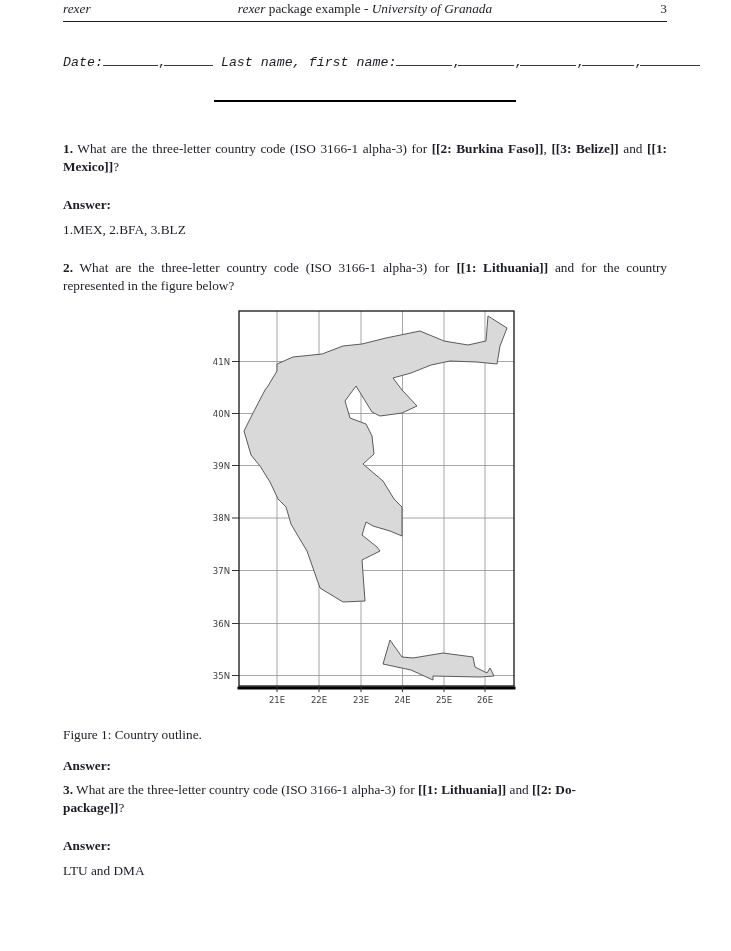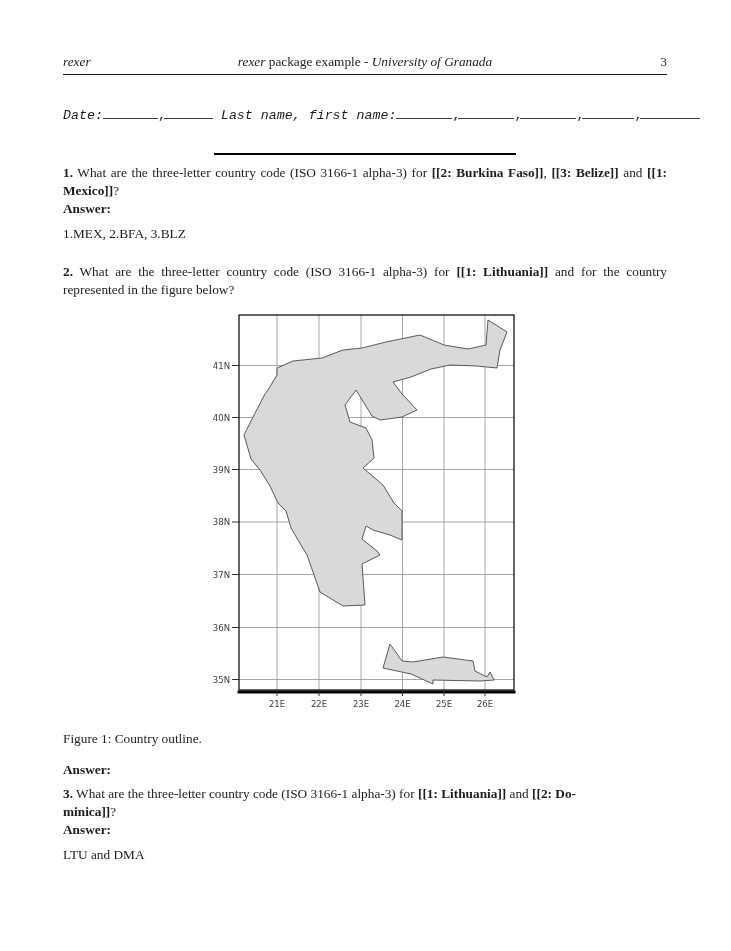--- a/index.html
+++ b/index.html
@@ -6,35 +6,35 @@
   body {
     width:731px; height:951px; background:#ffffff;
     font-family:"Liberation Serif","DejaVu Serif",serif;
     color:#1c1c26; font-size:13.3px; line-height:18px;
     overflow:hidden;
   }
   .content { padding:0 64px 0 63px; }
   .it { font-style:italic; }
   .b  { font-weight:bold; }
   
-  .hdr { display:flex; align-items:baseline; padding-top:53px; }
+  .hdr { display:flex; align-items:baseline; }
   .hdr-left  { flex:1; font-style:italic; }
   .hdr-center{ text-align:right; white-space:nowrap; }
   .hdr-right { flex:1; text-align:right; }
   .hdr-rule  { border:none; border-top:1.1px solid #1c1c26; margin:3px 0 0 0; height:0; }
   
   .dateline { margin-top:31px; white-space:nowrap;font-family:Liberation Mono, monospace; }
   .blank { display:inline-block; border-bottom:1px solid #3a3a48; height:12px; vertical-align:baseline; }
   .dl-sep { display:inline-block; width:6px; text-align:center; }
   
   .divider { width:302px; height:2px; background:#000; margin:28px auto 0 auto; }
   
-  .qtext { text-align:justify; margin:9px 0 0 0; }
+  .qtext { text-align:justify; margin:38px 0 0 0; }
   .qtext2 { margin-top:20px; }
-  p.ans-label { margin:0 0 0 0; font-weight:bold; }
+  p.ans-label { margin:20px 0 0 0; font-weight:bold; }
   p.ans-text  { margin:7px 0 0 0; }
   
   .figure-wrap { margin:9px 0 0 0; }
   .map-svg { display:block; margin:0 auto; }
   .ticklabel { font-family:"DejaVu Sans","Liberation Sans",sans-serif; font-size:8.5px; fill:#3d3d3d; }
   .caption { margin:17px 0 0 0; }
 </style>
 </head>
 <body>
 
@@ -109,18 +109,18 @@
         <line x1="285" y1="382" x2="285" y2="388" stroke="#333333" stroke-width="1"></line>
         <text x="285" y="399" text-anchor="middle" class="ticklabel">26E</text>
       </svg>
     <p class="caption">Figure 1: Country outline.</p>
   </div>
 
   <p class="ans-label" style="margin-top:13px">Answer:</p>
 
   <p class="qtext" style="margin-top:6px">
     <span class="b">3.</span>
-    <span>What are the three-letter country code (ISO 3166-1 alpha-3) for </span><span class="b">[[1: Lithuania]]</span><span> and </span><span class="b">[[2: Do-</span><br><span class="b">minica]]</span><span>?</span>
+    <span>What are the three-letter country code (ISO 3166-1 alpha-3) for </span><span class="b">[[1: Lithuania]]</span><span> and </span><span class="b">[[2: Do-</span><br><span class="b">package]]</span><span>?</span>
   </p>
   <p class="ans-label">Answer:</p>
   <p class="ans-text">LTU and DMA</p>
 
 </div>
 
 </body></html>

